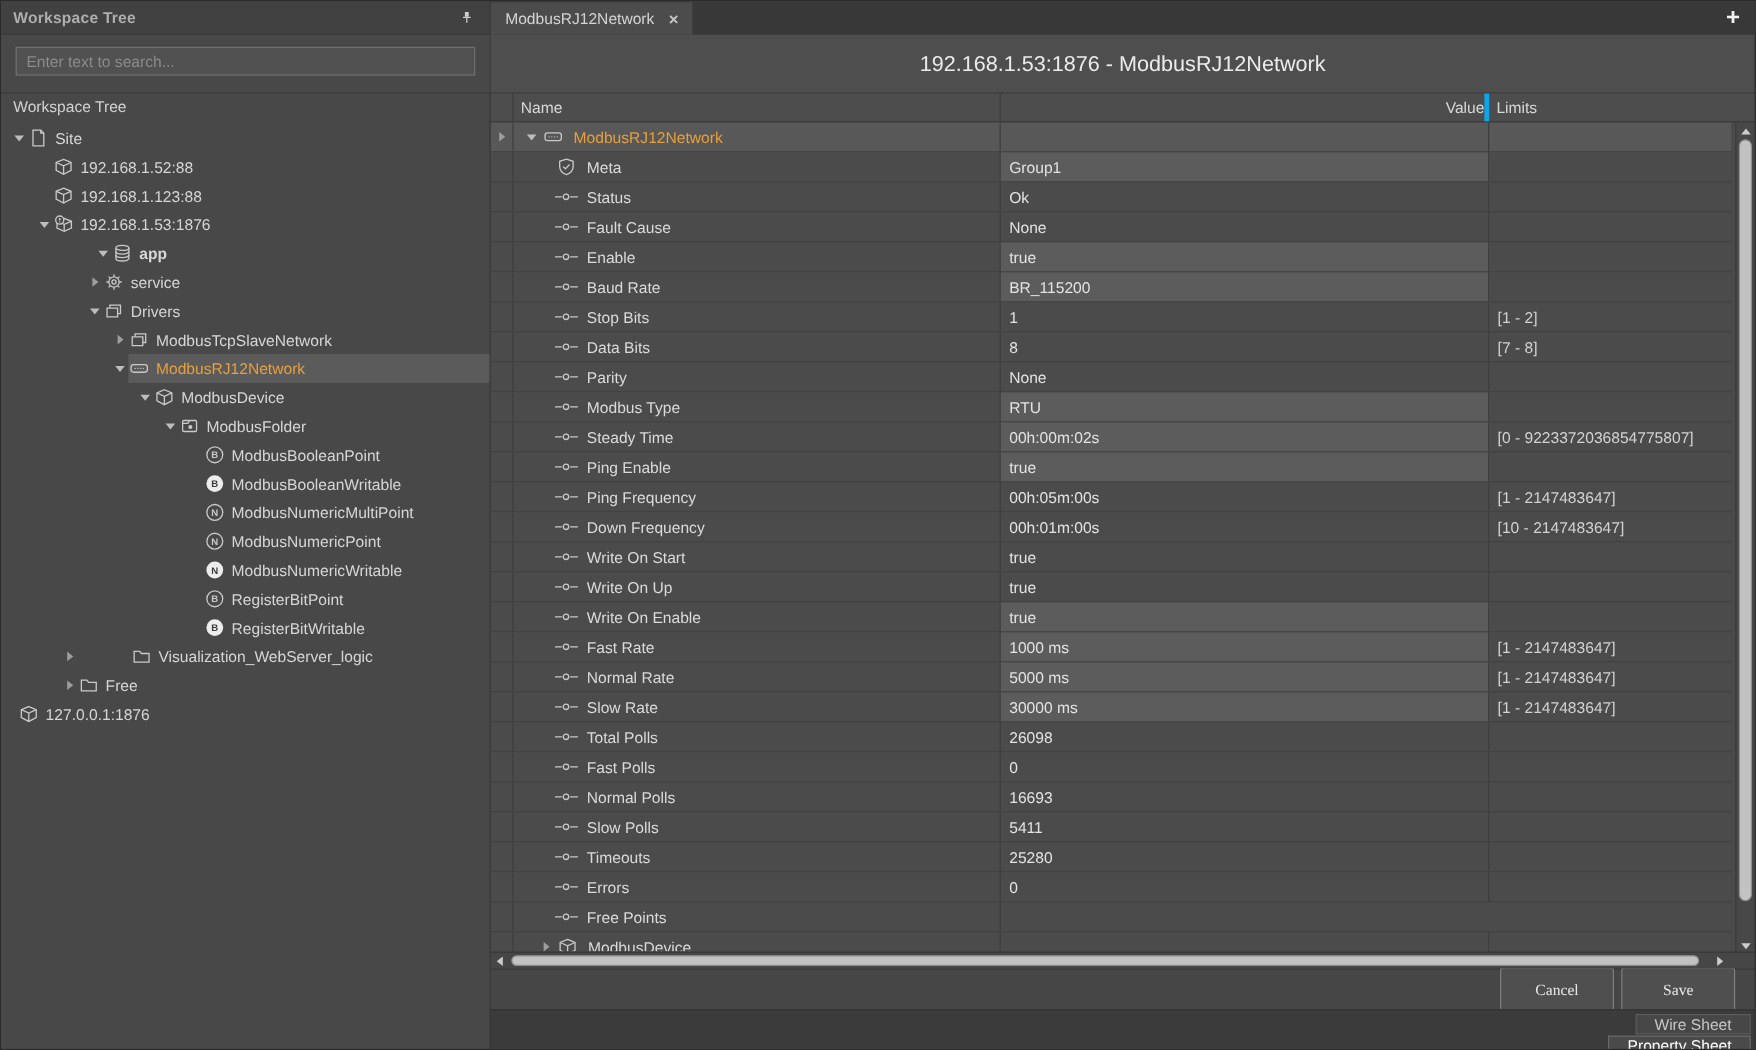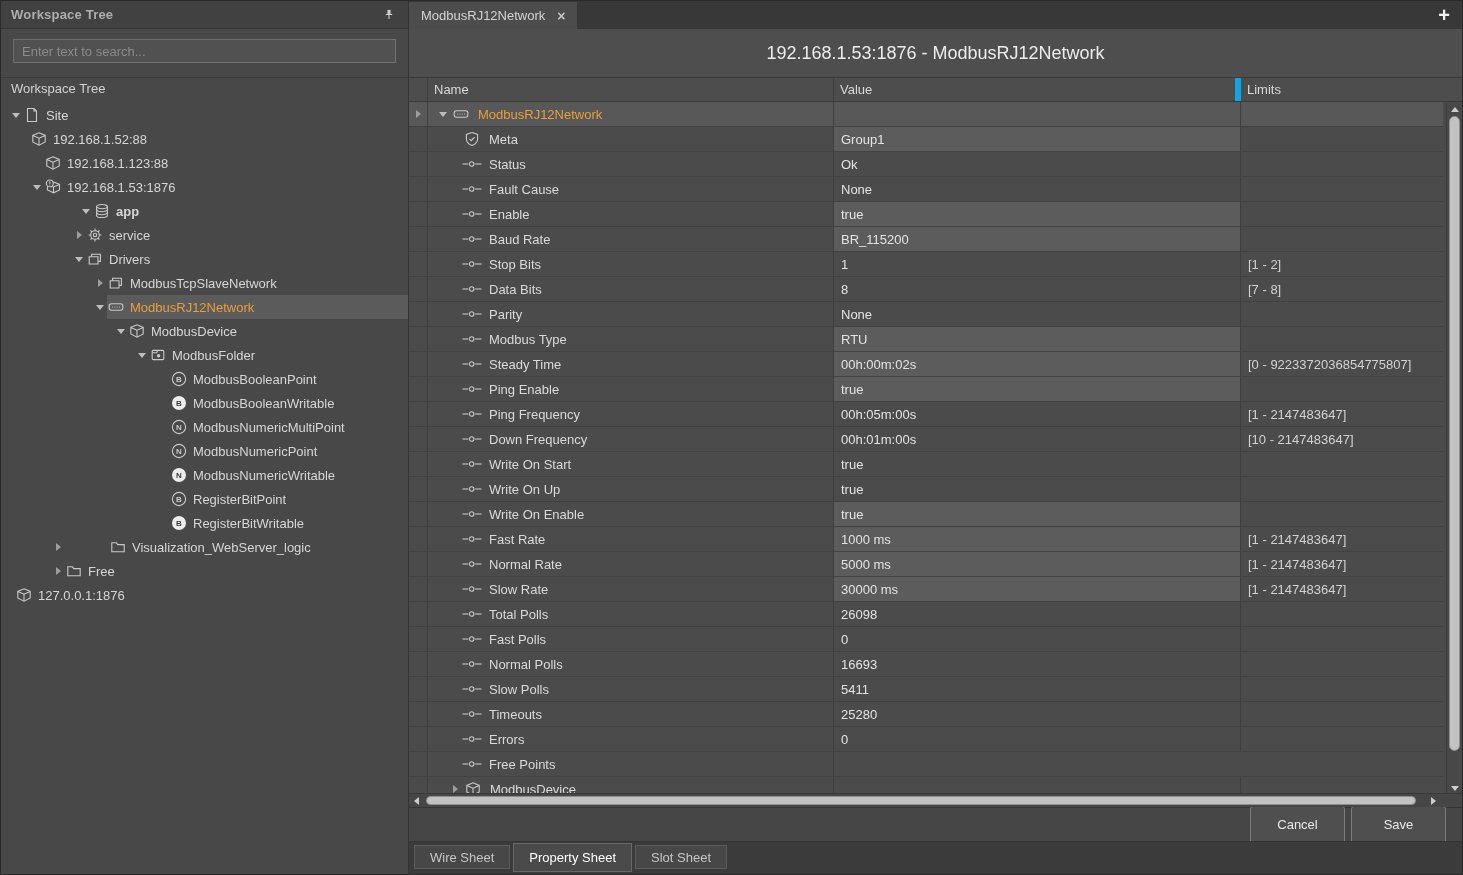--- a/index.html
+++ b/index.html
@@ -33,21 +33,21 @@
   .right-panel{flex:1;display:flex;flex-direction:column;background:#4a4a4a;min-width:0;}
   .tabbar{height:28px;background:#383838;display:flex;align-items:flex-end;}
   .tab{height:27px;background:#4c4c4c;display:flex;align-items:center;padding:0 12px;font-size:13px;color:#d4d4d4;}
   .tab-close{margin-left:12px;color:#c4c4c4;font-size:14px;font-weight:bold;line-height:1;cursor:pointer;}
   .newtab{margin-left:auto;align-self:center;margin-right:12px;color:#f2f2f2;font-size:20px;font-weight:bold;line-height:1;cursor:pointer;}
   .titlebar{height:49px;background:#4e4e4e;display:flex;align-items:center;justify-content:center;font-size:18px;color:#ebebeb;border-bottom:1px solid #3a3a3a;}
   .sheet{flex:1;position:relative;display:flex;flex-direction:column;min-height:0;}
   .sheet-header{height:24px;background:#4d4d4d;border-bottom:1px solid #393939;display:flex;font-size:13px;color:#d8d8d8;}
   .h-gutter{width:19px;min-width:19px;border-right:1px solid #3e3e3e;}
   .h-name{width:406px;min-width:406px;border-right:1px solid #3e3e3e;line-height:23px;padding-left:6px;}
-  .h-value{width:407px;min-width:407px;border-right:6px solid #0ea5e9;line-height:23px;padding-left:6px;}
+  .h-value{width:407px;min-width:407px;border-right:4px solid #0ea5e9;line-height:23px;padding-left:6px;text-align:right;}
   .h-limits{flex:1;line-height:23px;padding-left:6px;}
   .sheet-body{height:693px;width:1034px;overflow:hidden;background:#4a4a4a;}
   .srow{height:25px;display:flex;border-bottom:1px solid #414141;background:#4b4b4b;}
   .srow.root{background:#585858;}
   .s-gutter{width:19px;min-width:19px;border-right:1px solid #3e3e3e;display:flex;align-items:center;justify-content:center;}
   .s-name{width:406px;min-width:406px;border-right:1px solid #3e3e3e;display:flex;align-items:center;font-size:13px;color:#dadada;overflow:hidden;white-space:nowrap;}
   .srow.root .s-name{color:#e7a03c;}
   .s-value{width:407px;min-width:407px;border-right:1px solid #3e3e3e;display:flex;align-items:center;padding:0 7px;font-size:13px;color:#e3e3e3;white-space:nowrap;overflow:hidden;}
   .s-value.light{background:#5c5c5c;}
   .s-limits{flex:1;display:flex;align-items:center;padding:0 7px;font-size:13px;color:#d2d2d2;white-space:nowrap;overflow:hidden;}
@@ -61,23 +61,23 @@
   .arr{position:absolute;width:0;height:0;}
   .arr.up{left:4px;top:4px;border-left:4px solid transparent;border-right:4px solid transparent;border-bottom:5px solid #cdcdcd;}
   .arr.down{left:4px;bottom:5px;border-left:4px solid transparent;border-right:4px solid transparent;border-top:5px solid #cdcdcd;}
   .arr.left{left:5px;top:3px;border-top:4px solid transparent;border-bottom:4px solid transparent;border-right:5px solid #cdcdcd;}
   .arr.right{right:26px;top:3px;border-top:4px solid transparent;border-bottom:4px solid transparent;border-left:5px solid #cdcdcd;}
   
   .hscroll{height:14px;background:#464646;border-top:1px solid #383838;position:relative;}
   .hthumb{position:absolute;left:17px;right:46px;top:2px;height:9px;background:#c2c2c2;border-radius:5px;border:1px solid #8e8e8e;}
   
   .button-bar{height:34px;background:#464646;border-top:1px solid #353535;display:flex;align-items:center;justify-content:flex-end;padding-right:16px;gap:6px;}
-  .btn{width:95px;height:38px;background:#4f4f4f;border:1px solid #7d7d7d;border-radius:3px;color:#e8e8e8;font-size:13px;font-family:Liberation Sans, sans-serif;cursor:pointer;}
+  .btn{width:95px;height:38px;background:#4f4f4f;border:1px solid #7d7d7d;border-radius:3px;color:#e8e8e8;font-size:13px;font-family:Liberation Serif, serif;cursor:pointer;}
   
-  .bottom-tabs{height:33px;background:#3b3b3b;display:flex;align-items:flex-start;padding-left:5px;border-top:1px solid #333333;}
+  .bottom-tabs{height:33px;background:#3b3b3b;display:flex;align-items:flex-end;padding-left:5px;border-top:1px solid #333333;flex-direction:column;}
   .btab{margin-top:3px;height:24px;padding:0 15px;display:flex;align-items:center;font-size:13px;color:#c6c6c6;background:#474747;border:1px solid #5c5c5c;margin-right:3px;cursor:pointer;}
   .btab.active{margin-top:1px;height:29px;background:#4a4a4a;color:#ffffff;border-color:#686868;}
 </style>
 </head>
 <body>
 
 <div class="app">
 
   <aside class="left-panel">
     <div class="lp-header">
@@ -100,21 +100,21 @@
           <span class="t-content">
             <span class="ticon">
               <svg class="sq" viewBox="0 0 16 16" fill="none" stroke="#c9c9c9" stroke-width="1.1">
                 <path d="M3.5 1.5 h6.5 l2.5 2.5 v10.5 h-9 z"></path>
                 <path d="M10 1.5 v2.5 h2.5"></path>
               </svg>
             </span>
             <span class="tlabel">Site</span>
           </span>
         </div>
-        <div class="tree-row" style="padding-left: 15px;">
+        <div class="tree-row" style="padding-left: 29px;">
           <span class="exp"></span>
           <span class="t-content">
             <span class="ticon">
               <svg class="sq" viewBox="0 0 16 16" fill="none" stroke="#c9c9c9" stroke-width="1.1">
                 <path d="M8 1.8 L14.2 4.4 L14.2 11 L8 14.2 L1.8 11 L1.8 4.4 Z"></path>
                 <path d="M1.8 4.4 L8 7.2 L14.2 4.4"></path>
                 <path d="M8 7.2 L8 14.2"></path>
               </svg>
             </span>
             <span class="tlabel">192.168.1.52:88</span>

